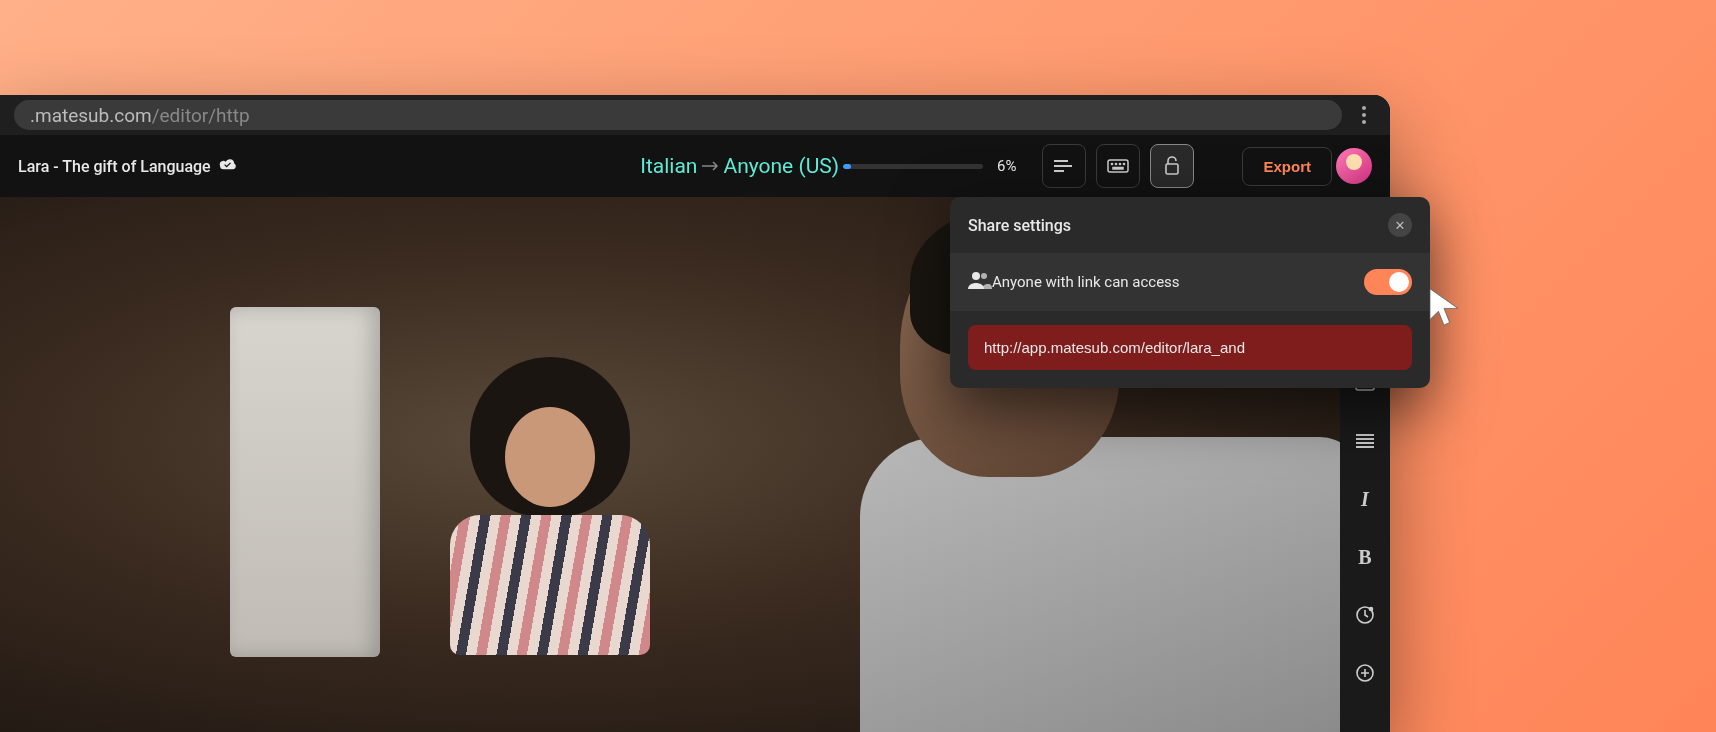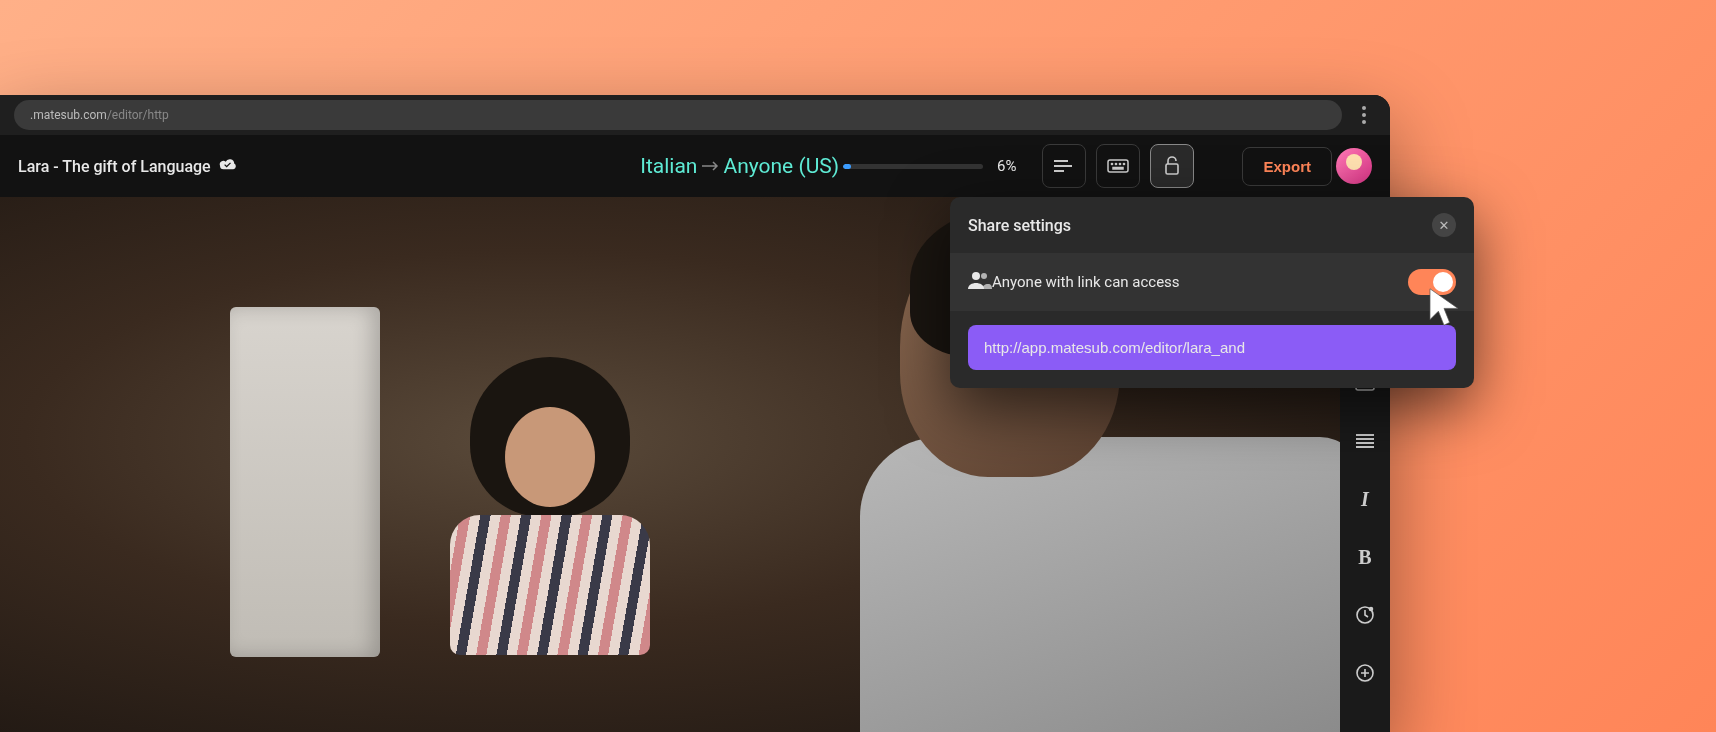--- a/index.html
+++ b/index.html
@@ -32,21 +32,21 @@
     }
     .url-field {
       flex: 1;
       background: #3a3a3a;
       border-radius: 20px;
       height: 30px;
       display: flex;
       align-items: center;
       padding: 0 16px;
       color: #bbb;
-      font-size: 12px;
+      font-size: 19px;
       overflow: hidden;
       white-space: nowrap;
     }
     .url-path { color: #888; }
     .menu-dots {
       width: 24px;
       height: 24px;
       margin-left: 10px;
       display: flex;
       flex-direction: column;
@@ -223,21 +223,21 @@
       align-items: center;
       justify-content: center;
       cursor: pointer;
       font-size: 18px;
       font-weight: bold;
     }
     .share-panel {
       position: absolute;
       top: 197px;
       left: 950px;
-      width: 524px;
+      width: 480px;
       background: #2a2a2a;
       border-radius: 10px;
       box-shadow: 0 20px 60px rgba(0,0,0,0.6);
       padding: 0;
       z-index: 20;
     }
     .share-header {
       display: flex;
       align-items: center;
       justify-content: space-between;
@@ -277,21 +277,21 @@
       background: #fff;
       border-radius: 50%;
     }
     .share-link-row {
       padding: 14px 18px 18px;
       display: flex;
       gap: 10px;
     }
     .link-field {
       flex: 1;
-      background: #8b5cf6;
+      background: #7f1d1d;
       border-radius: 8px;
       padding: 14px 16px;
       color: #e8e8e8;
       font-size: 15px;
       overflow: hidden;
       white-space: nowrap;
       border: none;
     }
     .copy-btn {
       background: #ff9a6f;

